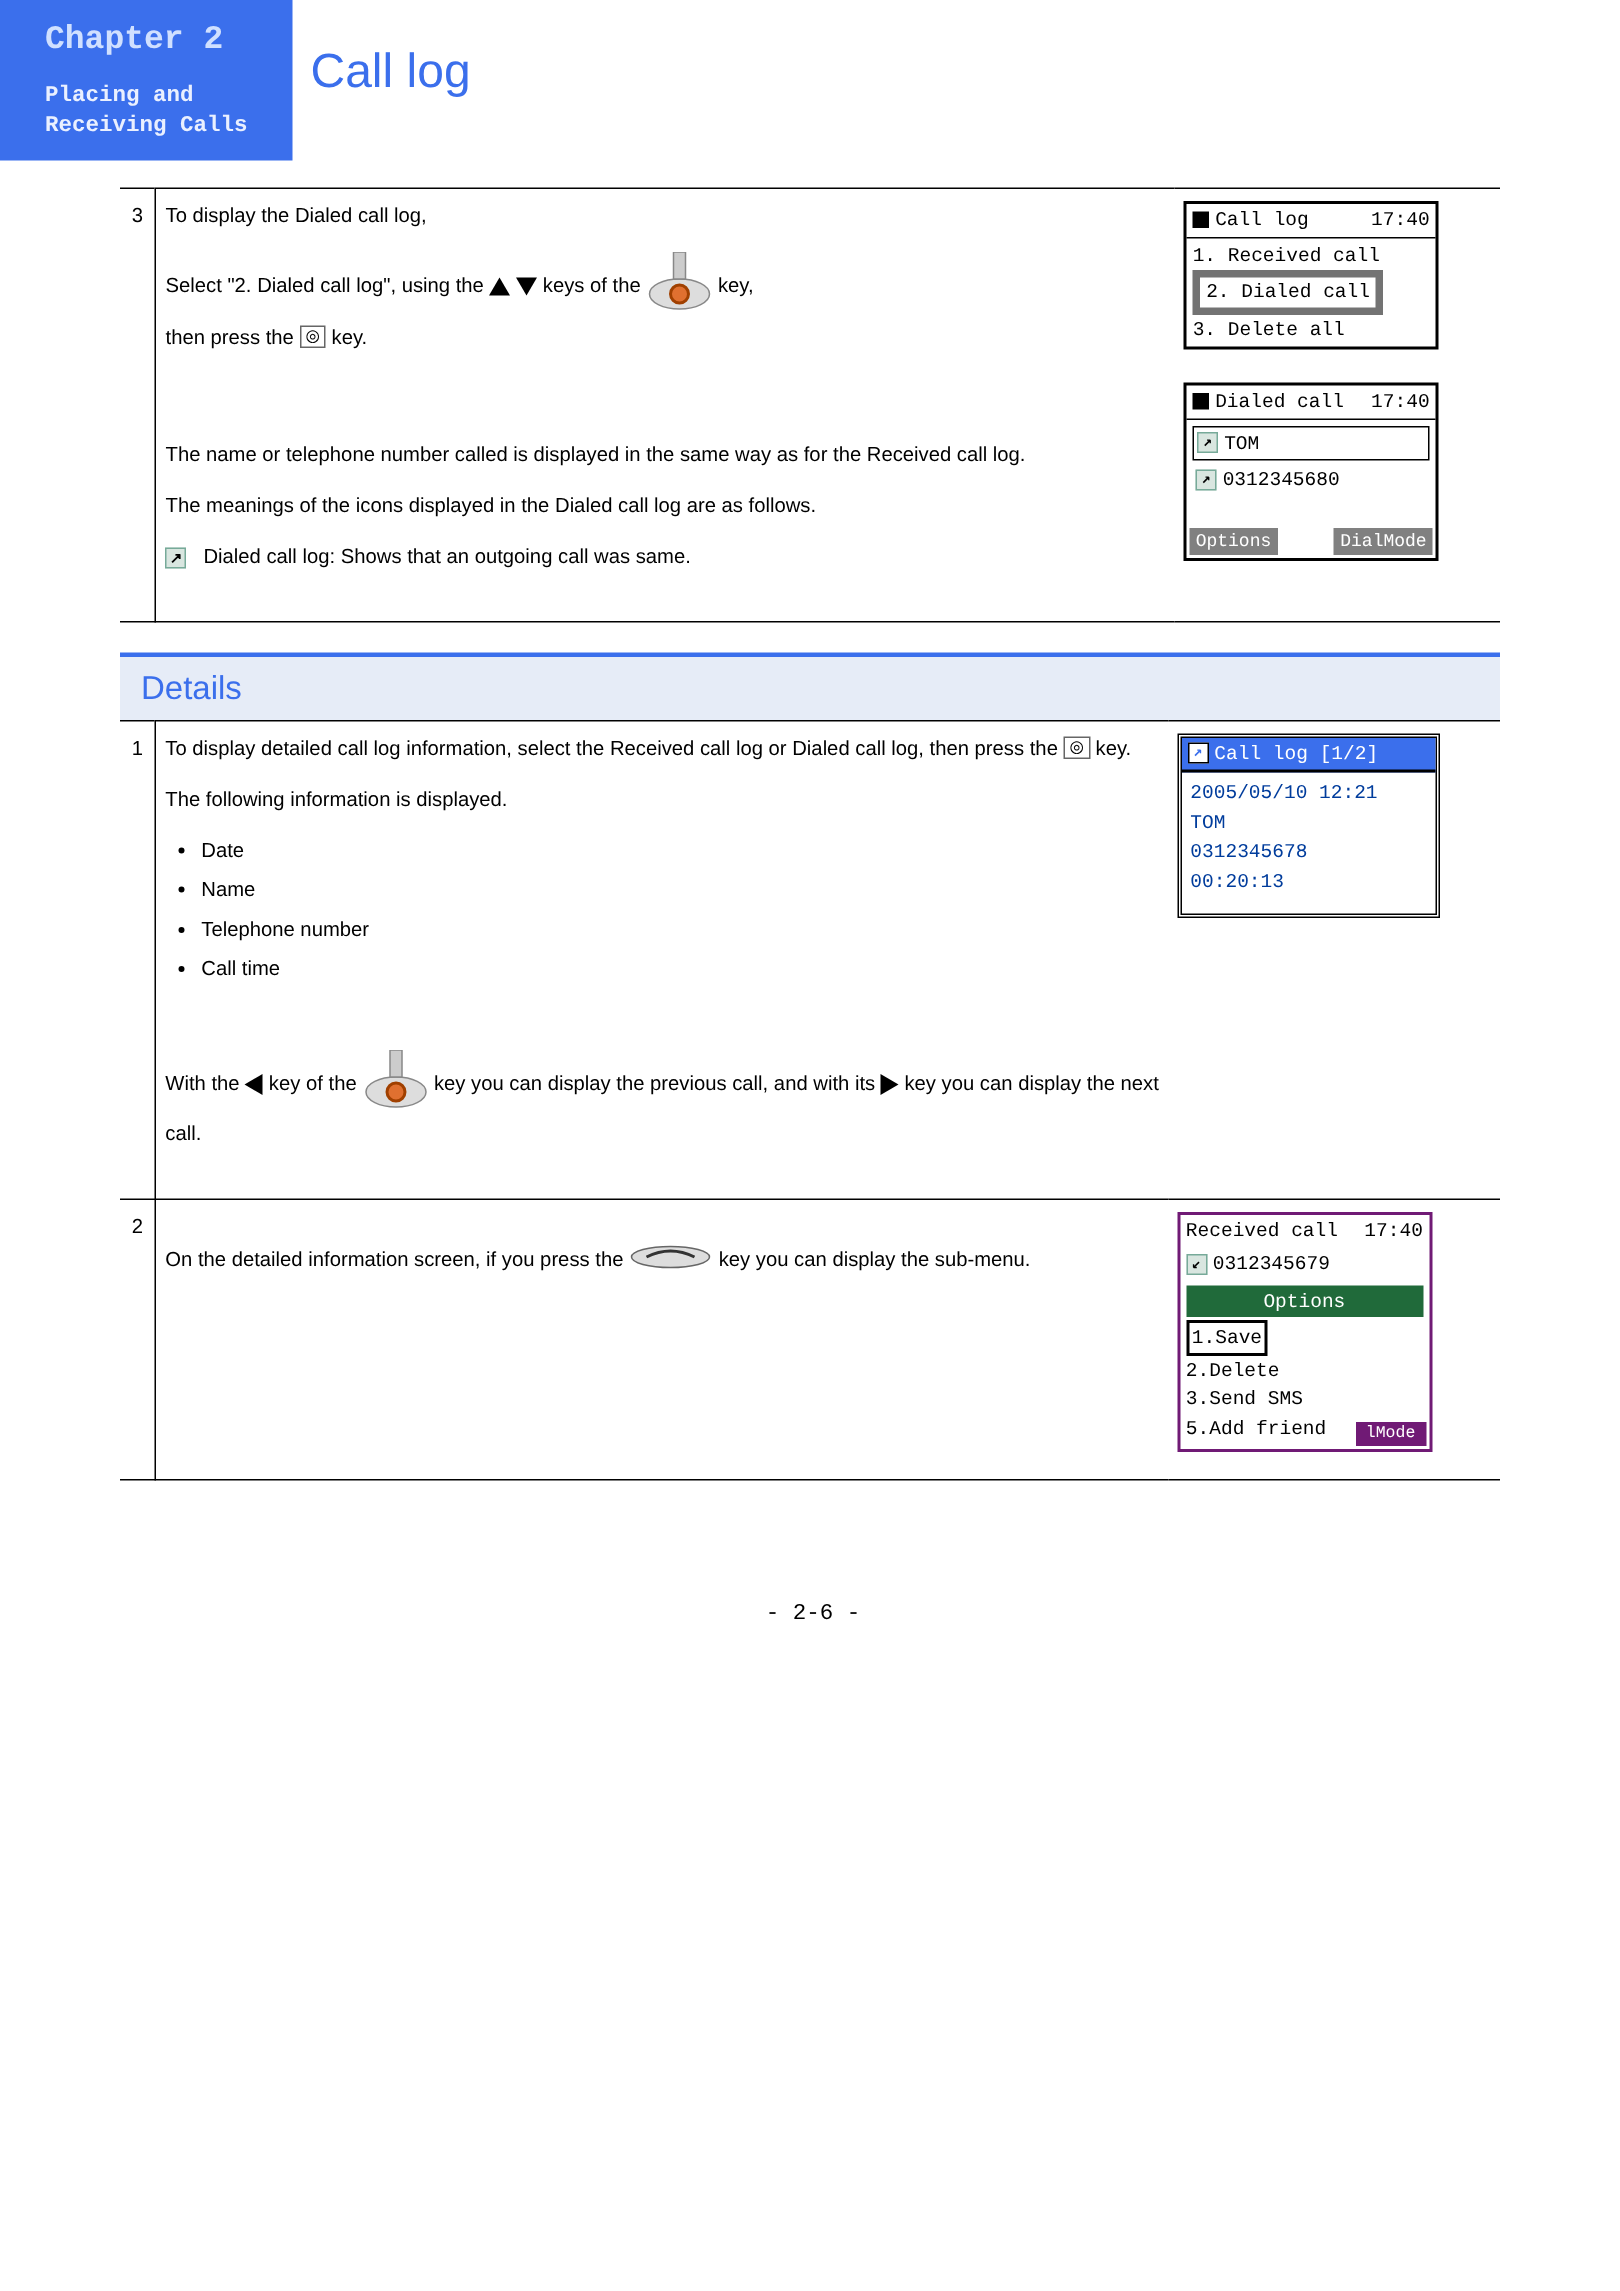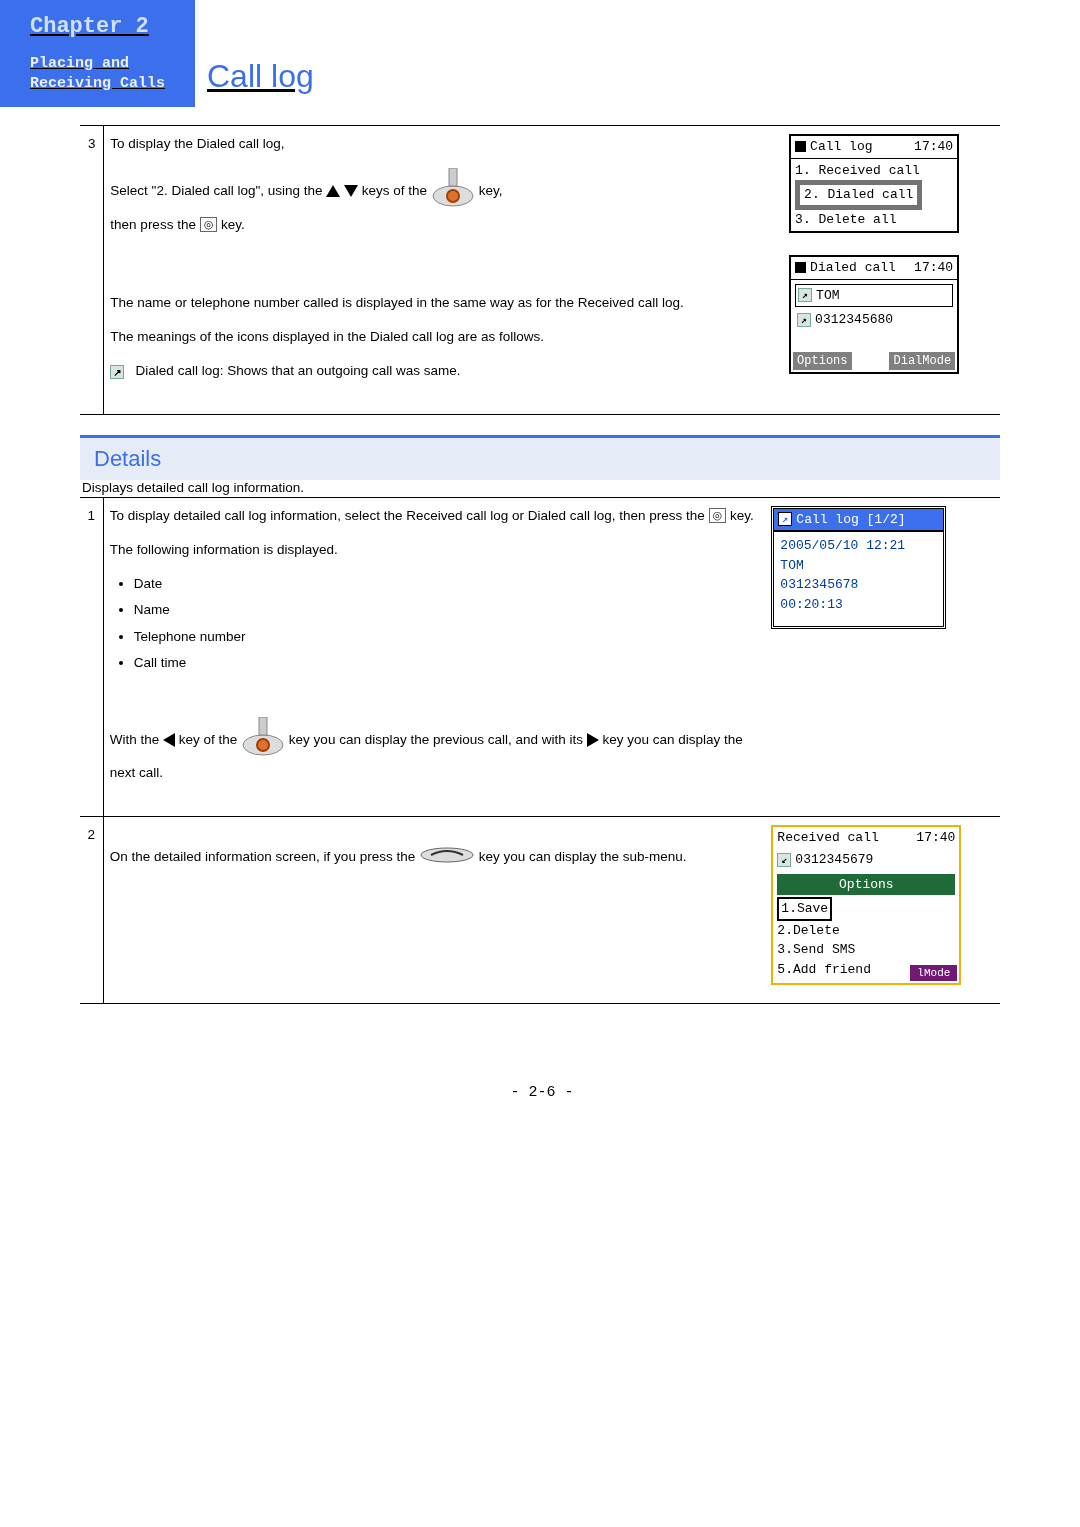--- a/index.html
+++ b/index.html
@@ -1,20 +1,20 @@
 <!DOCTYPE html>
 <html><head>
 <meta charset="utf-8">
 <style>
   * { box-sizing: border-box; }
   body { margin:0; font-family: Arial, sans-serif; background:#fff; width:1080px; }
   .page { position:relative; width:1080px; min-height:1527px; background:#fff; }
 
   
-  .topbar { display:flex; align-items:flex-end;text-decoration:underline; }
+  .topbar { display:flex; align-items:center; }
   .chapterbox { background:#3b6fec; color:#fff; padding:14px 20px 14px 30px; width:195px; }
   .chapter-title { font-family: "Courier New", monospace; font-weight:bold; font-size:22px; color:#d0e0ff; }
   .chapter-sub { font-family:"Courier New", monospace; font-weight:bold; font-size:15px; color:#eaf0ff; line-height:1.3; margin-top:15px; }
   .pagetitle { font-family: Arial, sans-serif; font-size:32px; color:#3b6fec; padding:0 0 12px 12px; }
 
   .content { padding: 18px 80px 0 80px; }
   .maintable { width:100%; border-collapse:collapse; border-top:1px solid #000; }
   .maintable td { border-bottom:1px solid #000; vertical-align:top; padding:8px 6px 18px 6px; font-size:13.5px; line-height:1.5; }
   .stepnum { width:20px; font-size:22px; text-align:center; border-right:1px solid #000; font-family:Arial; }
   .bodycell { width:570px; }
@@ -38,21 +38,21 @@
   .phone-body { padding:2px 4px; min-height:72px; }
   .sel { border:5px solid #737373; display:inline-block; padding:0 4px; }
   .softkeys { display:flex; justify-content:space-between; padding:0 2px 2px 2px; }
   .softkey { background:#808080; color:#fff; padding:0 4px; font-size:12px; }
 
   .phone-detail { border:3px double #000; width:175px; font-family:"Courier New", monospace; font-size:13px; background:#fff; }
   .detail-title { background:#3b6fec; color:#fff; display:flex; align-items:center; padding:1px 4px; border-bottom:2px solid #000; }
   .detail-title .icon { display:inline-block; width:14px; height:14px; background:#fff; color:#3b6fec; border:1px solid #000; margin-right:4px; font-size:10px; line-height:14px; text-align:center; font-weight:bold;}
   .detail-body { padding:4px 6px; color:#003c9c; min-height:94px;}
 
-  .phone-options { border:2px solid #eab308; width:190px; font-family:"Courier New", monospace; font-size:13px; background:#fff; }
+  .phone-options { border:2px solid #701a75; width:170px; font-family:"Courier New", monospace; font-size:13px; background:#fff; }
   .opt-title { display:flex; justify-content:space-between; padding:1px 4px; }
   .opt-num { padding:2px 4px; display:flex; align-items:center; gap:4px; }
   .opt-header { background:#206a3a; color:#fff; text-align:center; margin:2px 4px; padding:1px 0;}
   .opt-list { padding:0 4px 4px 4px; position:relative;}
   .opt-item-sel { border:2px solid #000; padding:0 2px; display:inline-block;}
   .opt-mode { position:absolute; right:2px; bottom:2px; background:#701a75; color:#fff; padding:0 7px; font-size:11px;}
 
   
   .details-bar-wrap { margin:20px 0 0 0;}
   .details-bar-top { height:3px; background:#3b6fec; }
@@ -149,21 +149,20 @@
         </td>
       </tr>
     </tbody>
       </table>
 
     <div class="details-bar-wrap">
       <div class="details-bar-top"></div>
       <div class="details-bar">Details</div>
     </div>
 
-    <p class="intro">Displays detailed call log information.</p>
 
     <table class="maintable">
       <tbody>
           <tr>
         <td class="stepnum">1</td>
         <td class="bodycell">
           <p class="para">
             <span>To display detailed call log information, select the Received call log or Dialed call log, then press the </span>
             <span class="key-circle">◎</span>
             <span> key.</span>

